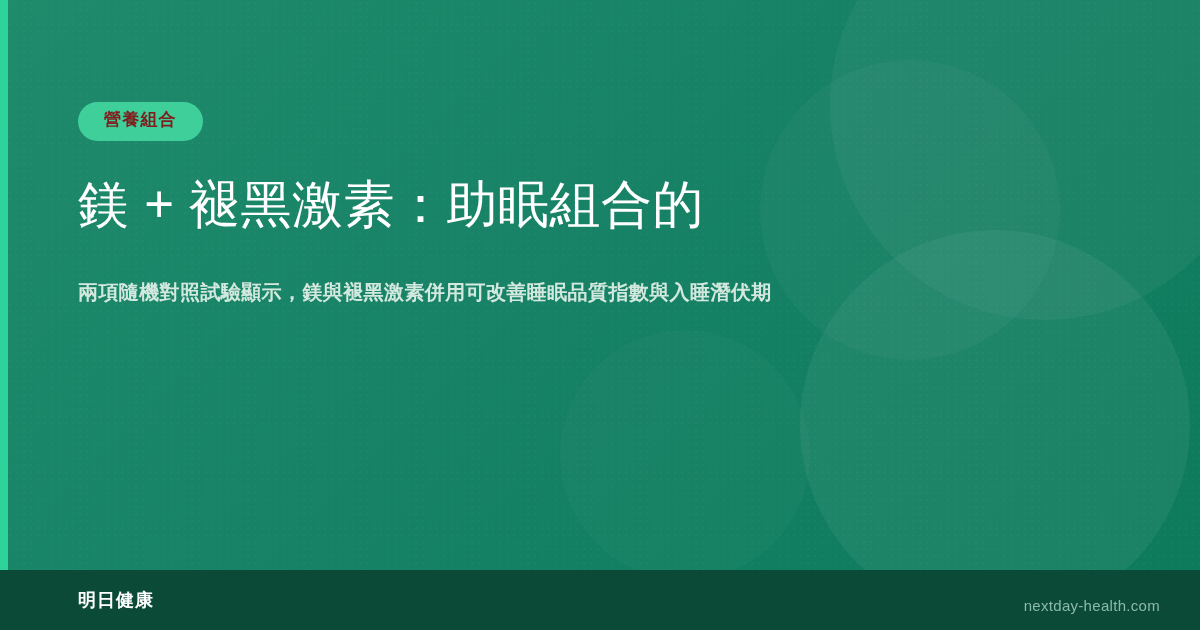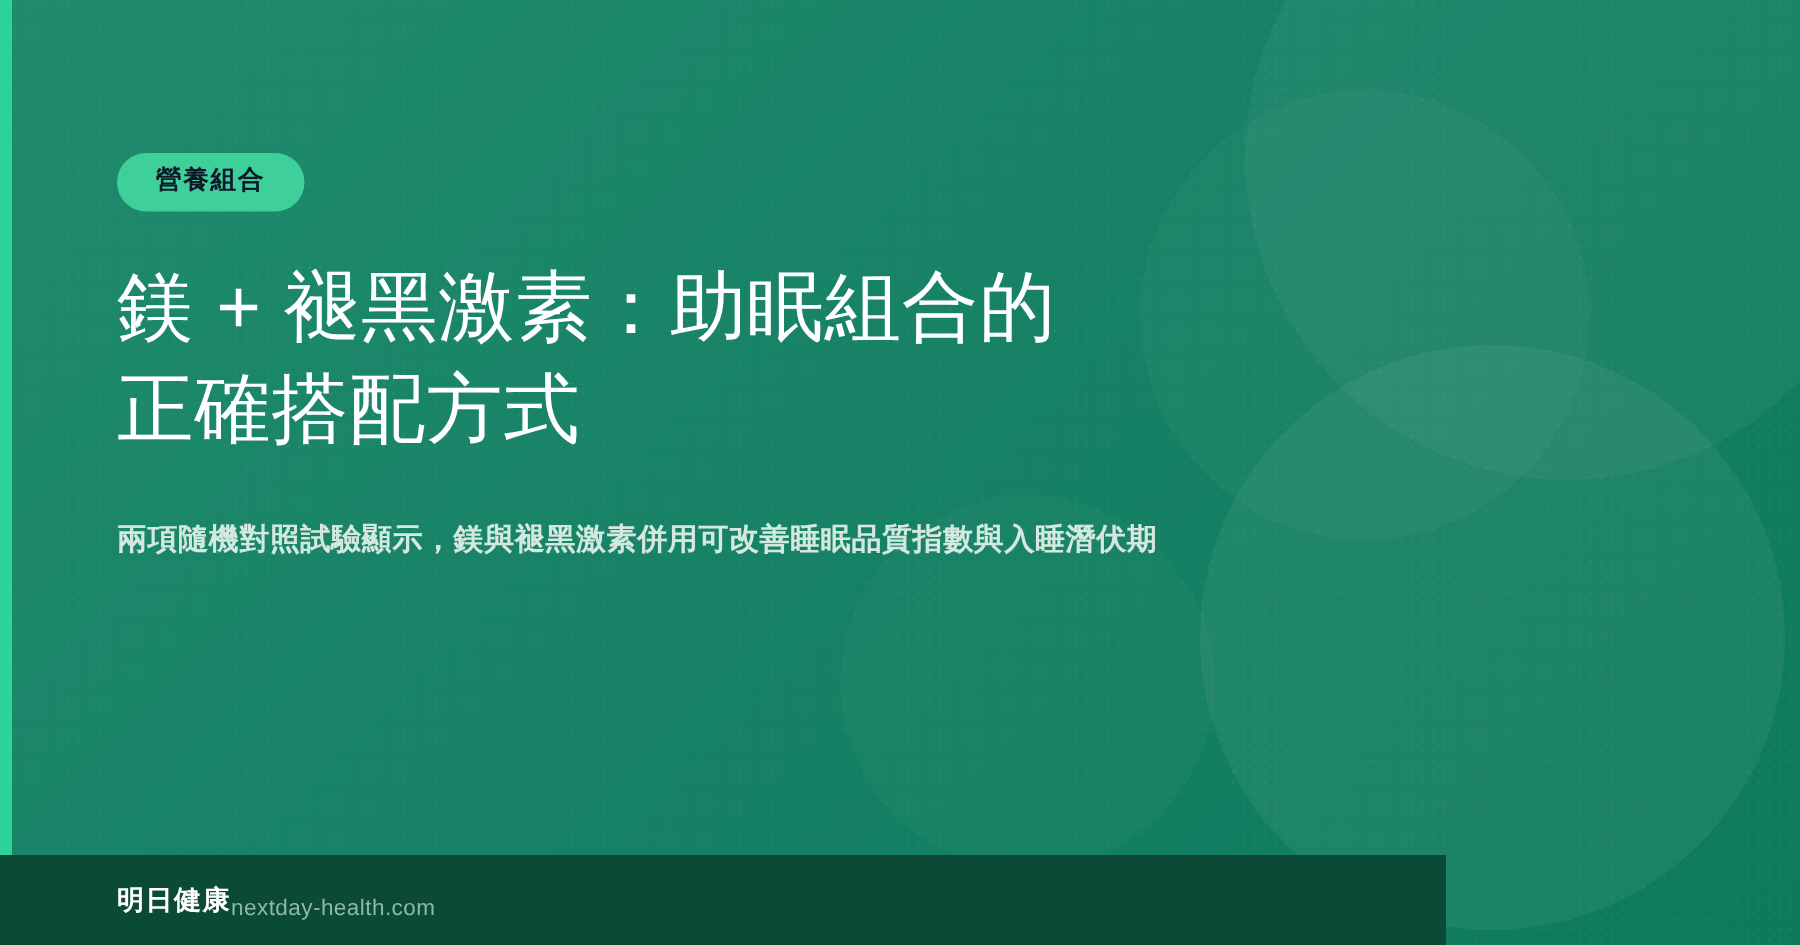--- a/index.html
+++ b/index.html
@@ -76,21 +76,21 @@
     width: 1020px;
     z-index: 4;
   }
 
   #badge {
     display: inline-block;
     margin-top: 102px;
     padding: 9px 26px 11px;
     border-radius: 999px;
     background: #3ecf9a;
-    color: #0f172a;
+    color: #7f1d1d;
     font-size: 17px;
     font-weight: bold;
     letter-spacing: 1.2px;
     line-height: 1.1;
   }
 
   #title {
     margin: 30px 0 0 0;
     color: #ffffff;
     font-size: 51px;
@@ -108,26 +108,27 @@
     font-weight: bold;
     line-height: 30px;
     letter-spacing: 0.4px;
     max-width: 900px;
   }
 
   
   #footer {
     position: absolute;
     left: 0; bottom: 0;
-    width: 964px;
+    width: 1200px;
     height: 60px;
     background: #0a4a36;
     z-index: 6;
     display: flex;
     align-items: center;
+    justify-content: space-between;
     box-sizing: border-box;
     padding: 0 40px 0 78px;
   }
   #footer-brand {
     color: #ffffff;
     font-size: 18px;
     font-weight: bold;
     letter-spacing: 1px;
   }
   #footer-url {
@@ -151,21 +152,20 @@
   </div>
 
   <div id="accent-bar"></div>
 
   <div id="content">
 
     <div id="badge">營養組合</div>
 
     <h1 id="title">
       <span class="line">鎂 + 褪黑激素：助眠組合的</span>
-      <span class="line">正確搭配方式</span>
     </h1>
 
     <p id="subtitle">兩項隨機對照試驗顯示，鎂與褪黑激素併用可改善睡眠品質指數與入睡潛伏期</p>
 
   </div>
 
   <div id="footer">
     <span id="footer-brand">明日健康</span>
     <span id="footer-url">nextday-health.com</span>
   </div>

